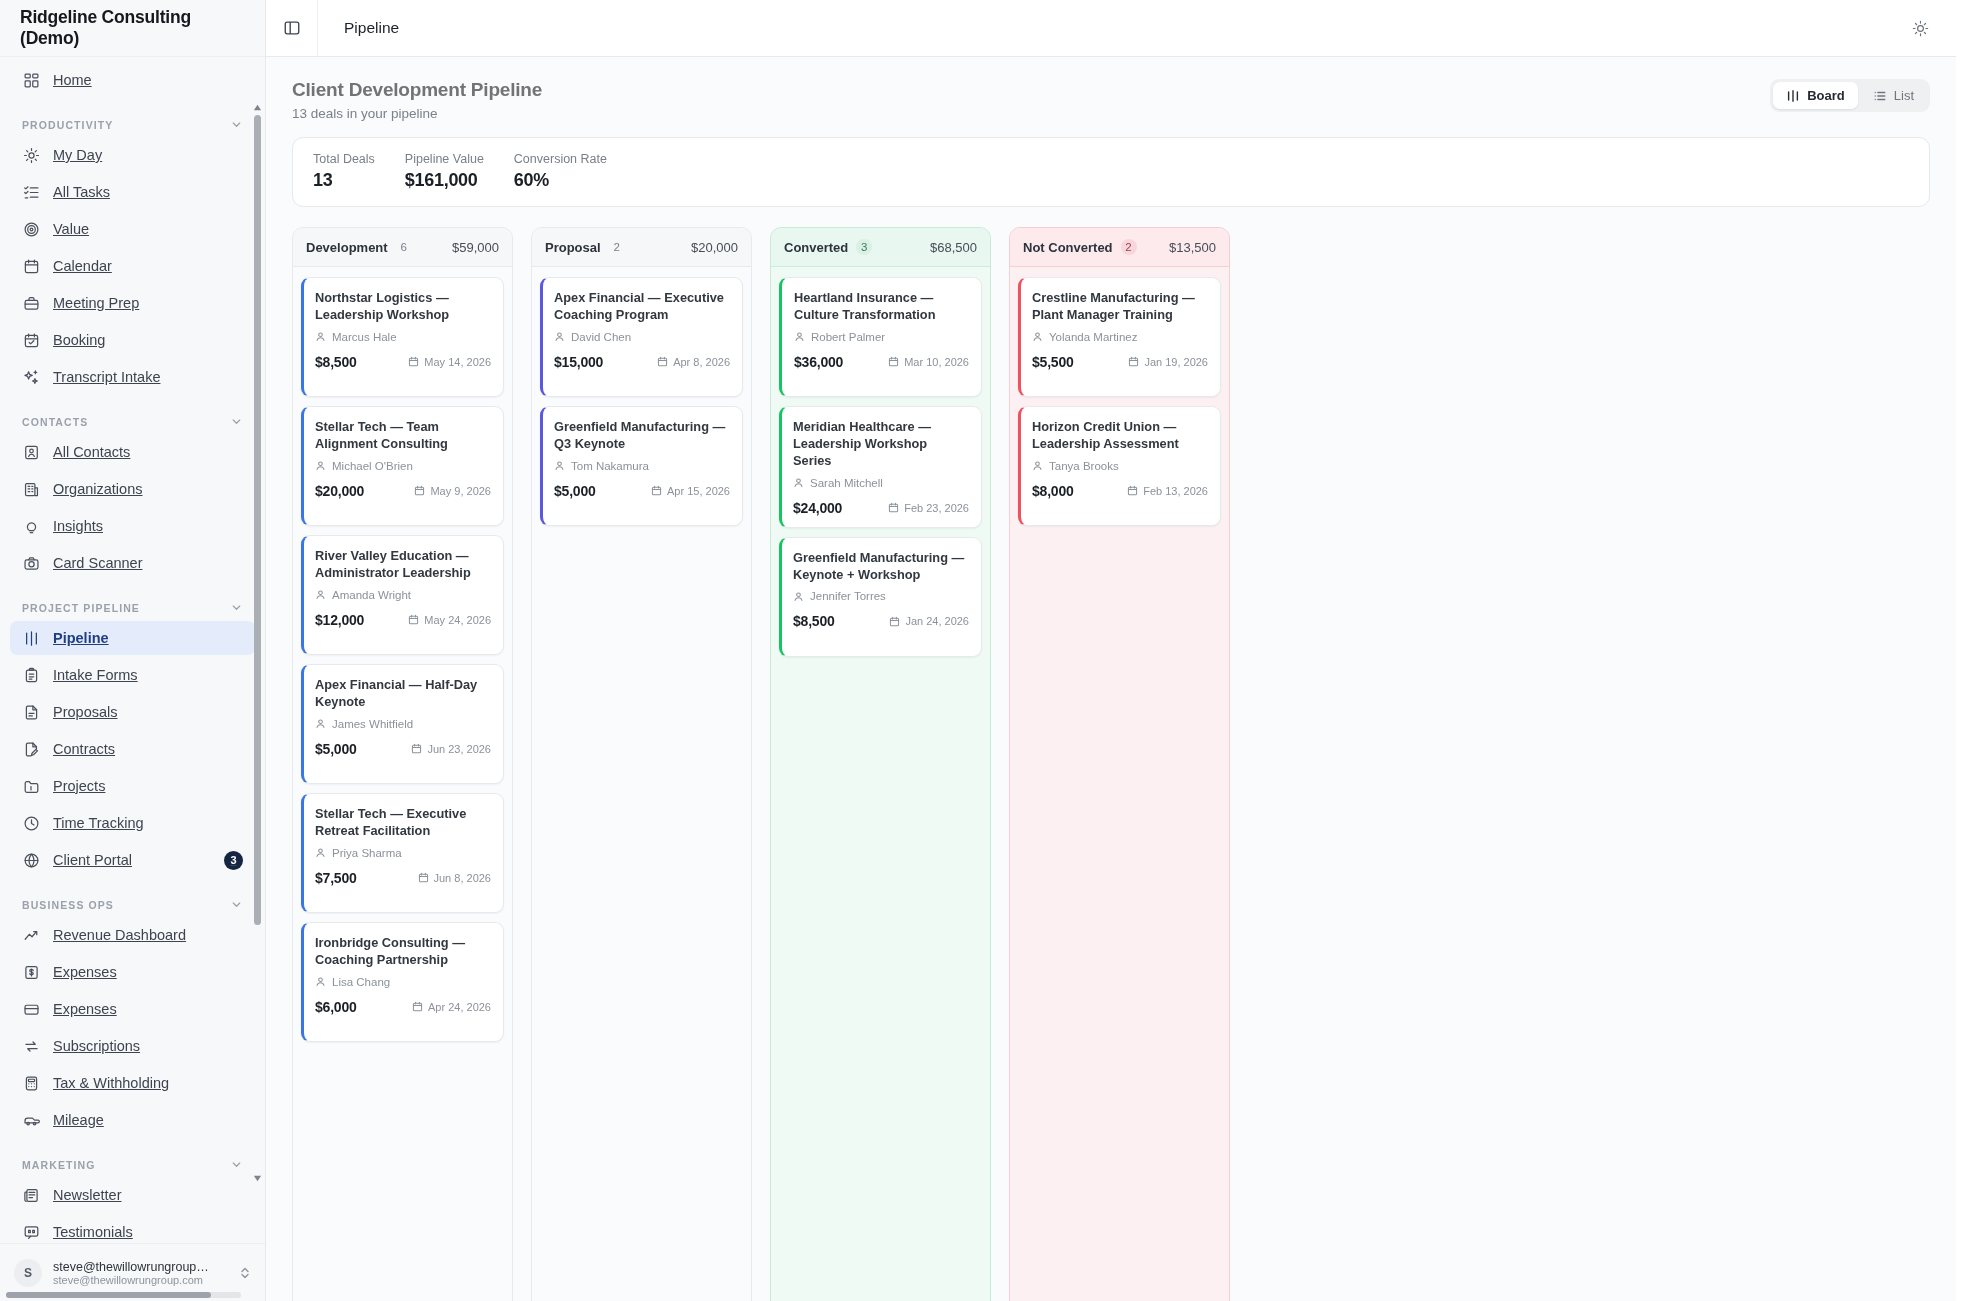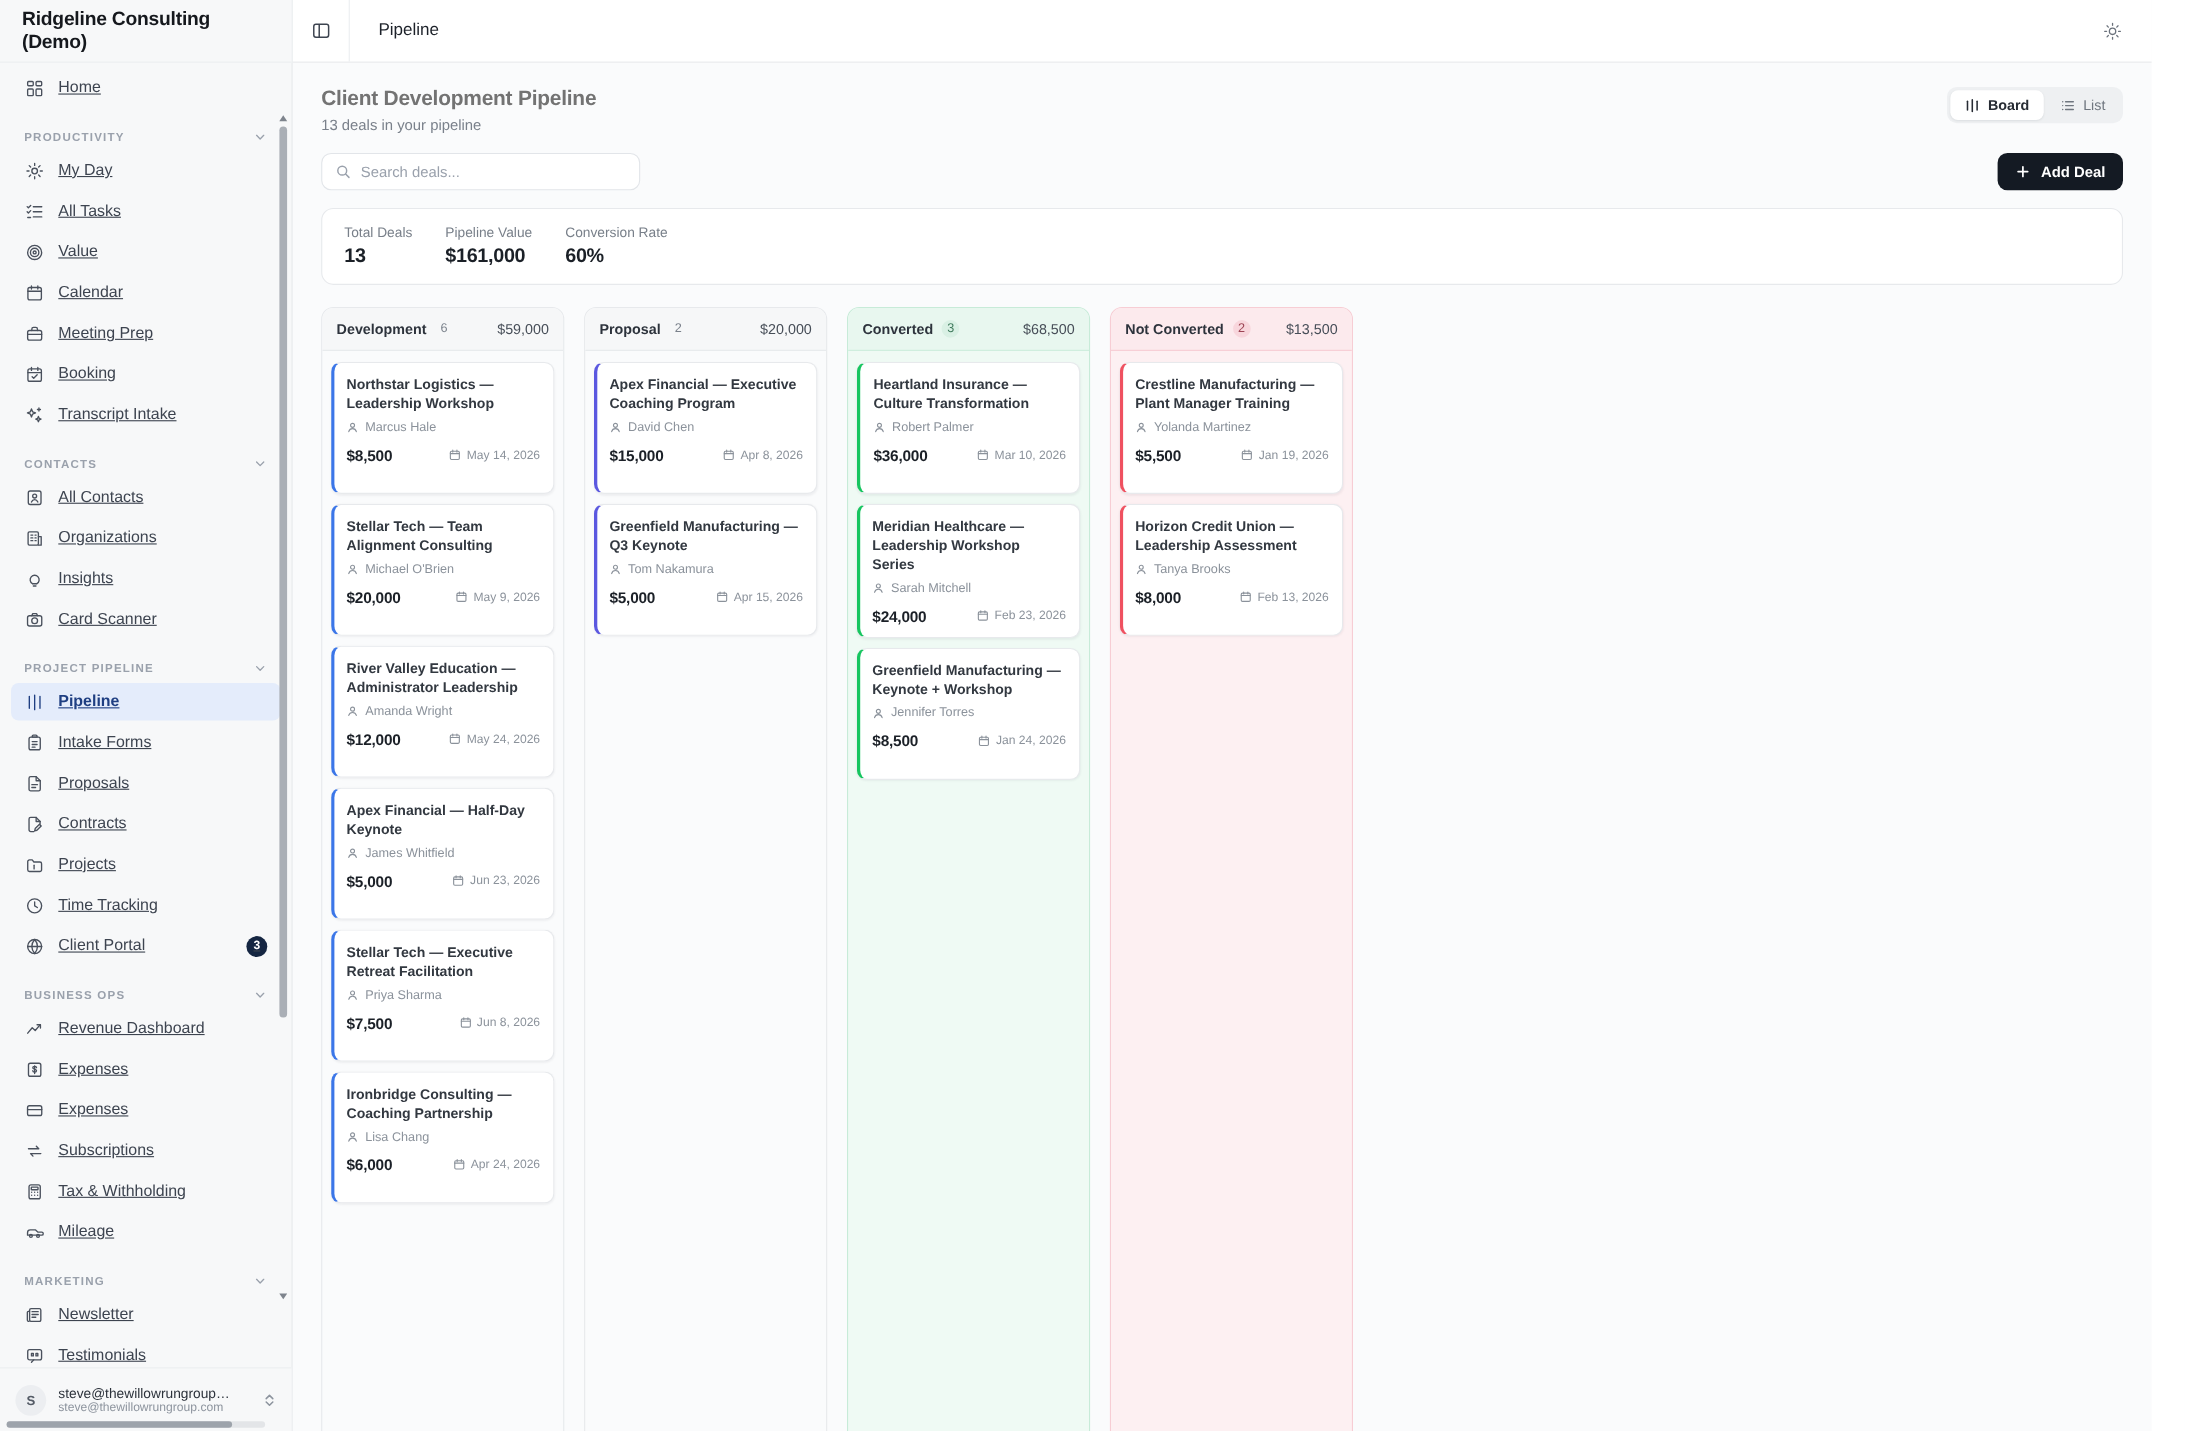--- a/index.html
+++ b/index.html
@@ -624,40 +624,20 @@
             <span>
               <svg width="14" height="14" viewBox="0 0 16 16" fill="none" stroke="#6f767f" stroke-width="1.5" stroke-linecap="round">
                 <path d="M5.5 4h8M5.5 8h8M5.5 12h8M2.5 4h.01M2.5 8h.01M2.5 12h.01"></path>
               </svg>
             </span>
             <span>List</span>
           </div>
         </div>
       </div>
 
-      <div class="row2">
-        <div class="search-wrap">
-          <span>
-            <svg width="14" height="14" viewBox="0 0 16 16" fill="none" stroke="#9aa1ac" stroke-width="1.5" stroke-linecap="round">
-              <circle cx="7" cy="7" r="4.6"></circle>
-                <path d="M10.5 10.5 L14 14"></path>
-            </svg>
-          </span>
-          <input type="text" value="" placeholder="Search deals..." style="">
-        </div>
-        <div class="row2-spacer"></div>
-        <button class="add-btn">
-          <span>
-            <svg width="14" height="14" viewBox="0 0 16 16" fill="none" stroke="#fff" stroke-width="1.8" stroke-linecap="round">
-              <path d="M8 3v10M3 8h10"></path>
-            </svg>
-          </span>
-          <span>Add Deal</span>
-        </button>
-      </div>
 
       <div class="stats" id="stats-row">
           <div>
             <div class="stat-label">Total Deals</div>
             <div class="stat-value">13</div>
           </div>
           <div>
             <div class="stat-label">Pipeline Value</div>
             <div class="stat-value">$161,000</div>
           </div>

